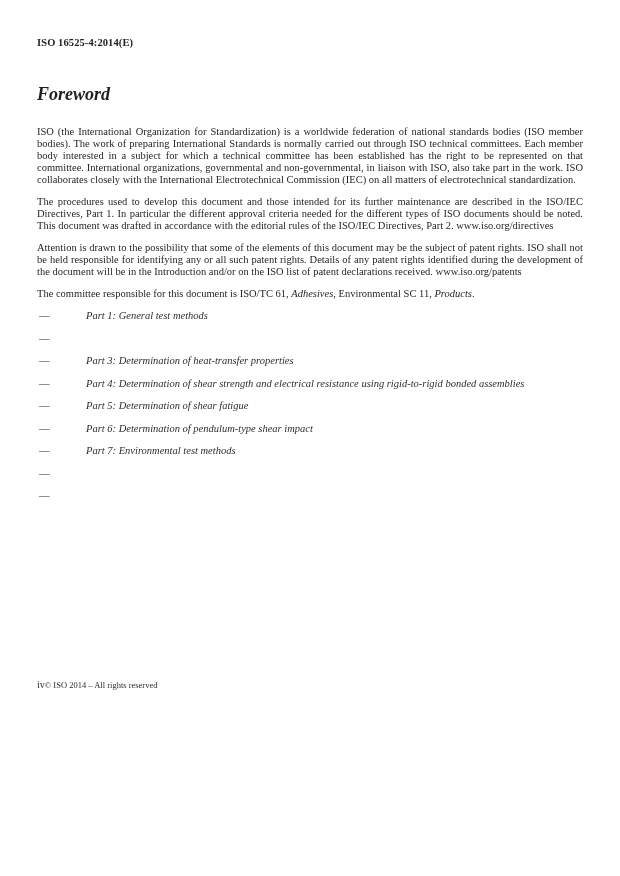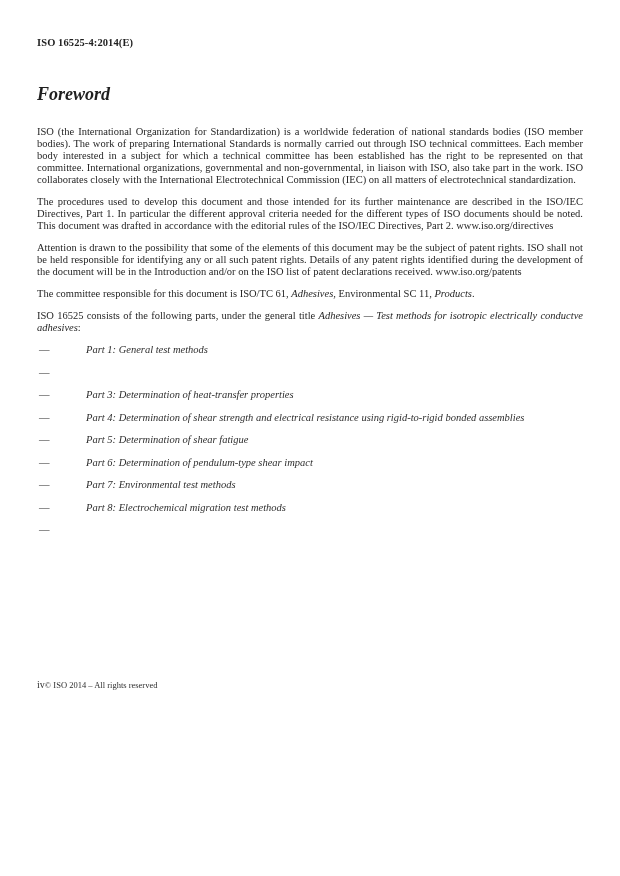--- a/index.html
+++ b/index.html
@@ -77,21 +77,20 @@
 
     <p class="para">ISO (the International Organization for Standardization) is a worldwide federation of national standards bodies (ISO member bodies). The work of preparing International Standards is normally carried out through ISO technical committees. Each member body interested in a subject for which a technical committee has been established has the right to be represented on that committee. International organizations, governmental and non-governmental, in liaison with ISO, also take part in the work. ISO collaborates closely with the International Electrotechnical Commission (IEC) on all matters of electrotechnical standardization.</p>
 
     <p class="para">The procedures used to develop this document and those intended for its further maintenance are described in the ISO/IEC Directives, Part 1.  In particular the different approval criteria needed for the different types of ISO documents should be noted.  This document was drafted in accordance with the editorial rules of the ISO/IEC Directives, Part 2.  www.iso.org/directives</p>
 
     <p class="para">Attention is drawn to the possibility that some of the elements of this document may be the subject of patent rights. ISO shall not be held responsible for identifying any or all such patent rights.  Details of any patent rights identified during the development of the document will be in the Introduction and/or on the ISO list of patent declarations received.  www.iso.org/patents</p>
 
 
     <p class="para"><span>The committee responsible for this document is ISO/TC 61, </span><i>Adhesives</i><span>, Environmental SC 11, </span><i>Products</i><span>.</span></p>
 
-    <p class="para"><span>ISO 16525 consists of the following parts, under the general title </span><i>Adhesives — Test methods for isotropic electrically conductve adhesives</i><span>:</span></p>
 
     <div class="parts-list">
       <div class="part-item">
           <span class="part-dash">—</span>
           <span class="part-text">Part 1: General test methods</span>
         </div>
       <div class="part-item">
           <span class="part-dash">—</span>
         </div>
       <div class="part-item">
@@ -109,21 +108,20 @@
       <div class="part-item">
           <span class="part-dash">—</span>
           <span class="part-text">Part 6: Determination of pendulum-type shear impact</span>
         </div>
       <div class="part-item">
           <span class="part-dash">—</span>
           <span class="part-text">Part 7: Environmental test methods</span>
         </div>
       <div class="part-item">
           <span class="part-dash">—</span>
-          <span class="part-text">Part 8: Electrochemical migration test methods</span>
         </div>
       <div class="part-item">
           <span class="part-dash">—</span>
         </div>
     </div>
 
   </div>
 
   <div class="page-footer">
     <span class="page-number">iv</span>

